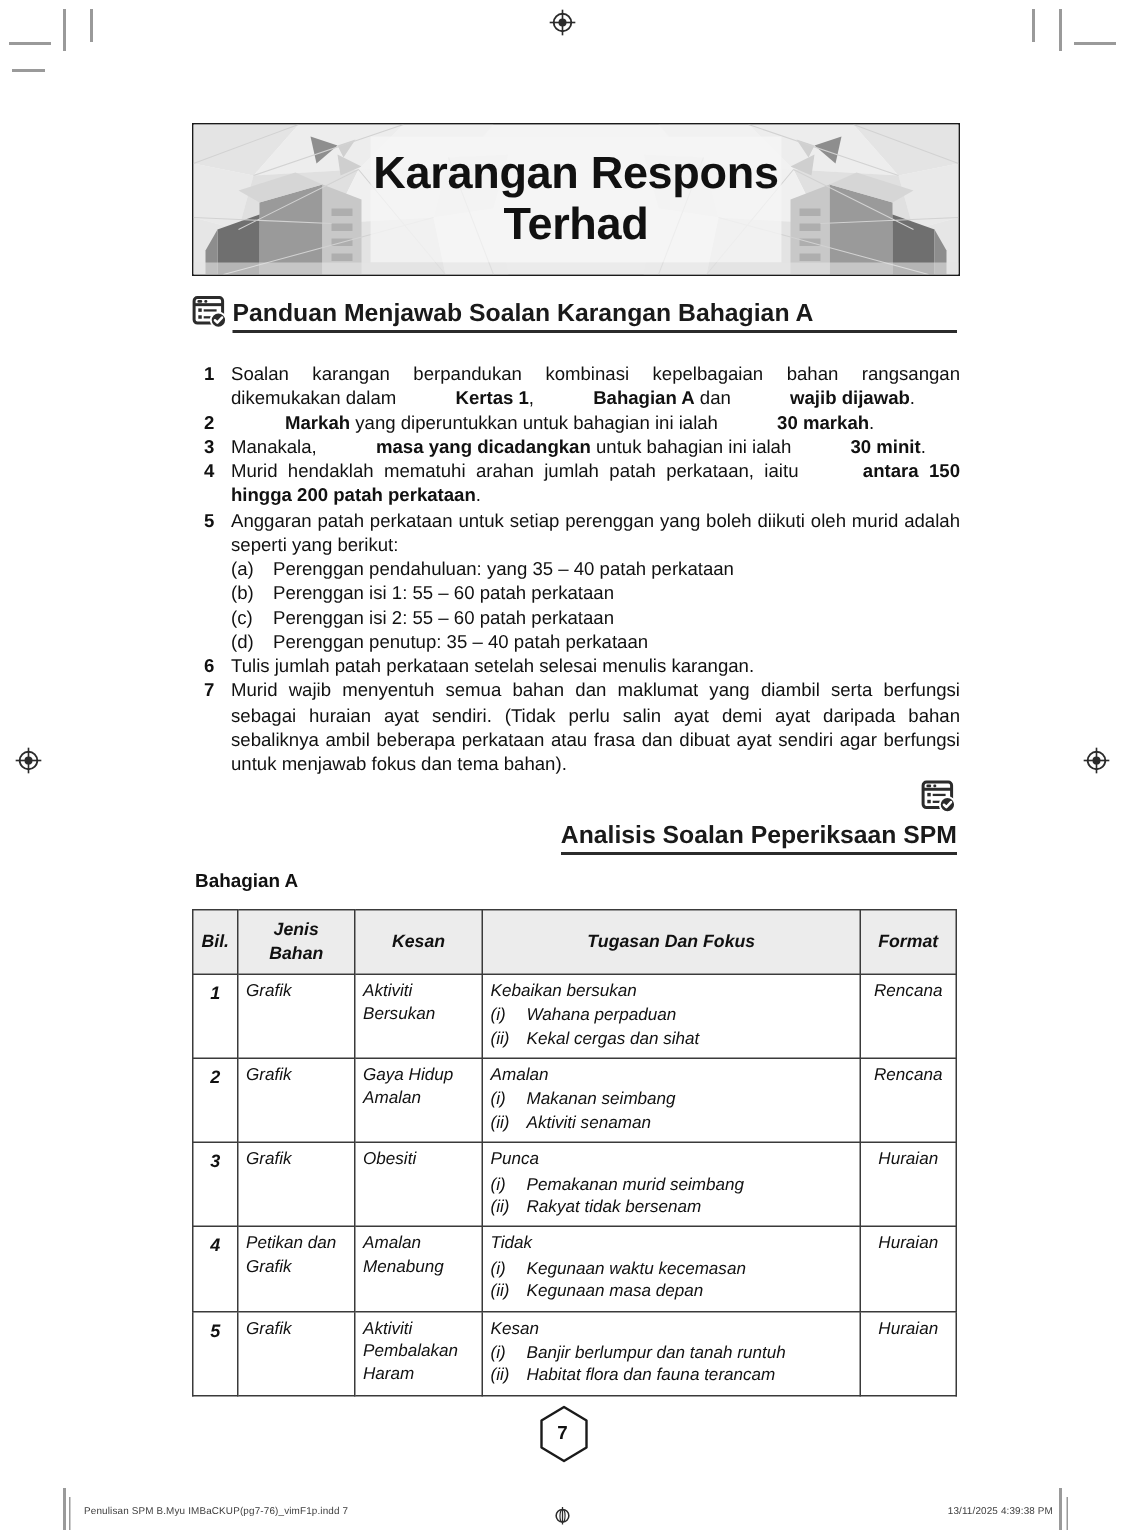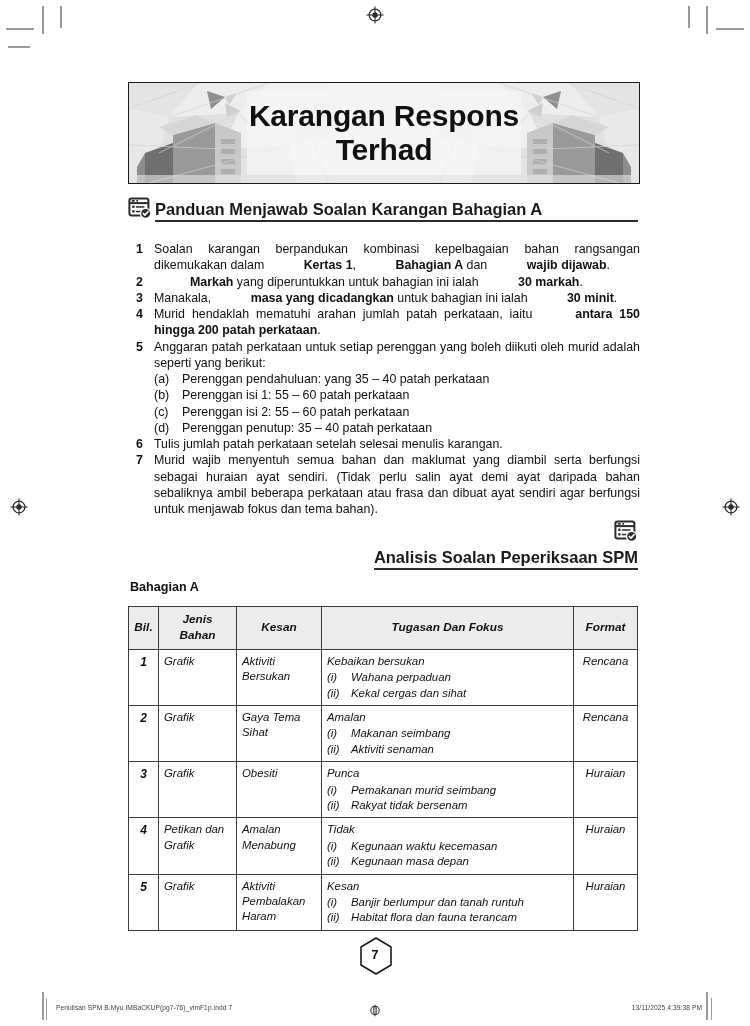--- a/index.html
+++ b/index.html
@@ -485,21 +485,21 @@
               <div class="focus-item">
                 <div class="focus-rn">(ii)</div>
                 <div class="focus-txt">Kekal cergas dan sihat</div>
               </div>
             </td>
             <td class="c-format">Rencana</td>
           </tr>
           <tr>
             <td class="c-bil">2</td>
             <td>Grafik</td>
-            <td>Gaya Tema Sihat</td>
+            <td>Gaya Hidup Amalan</td>
             <td>
               <div class="focus-title">Amalan</div>
               <div class="focus-item">
                 <div class="focus-rn">(i)</div>
                 <div class="focus-txt">Makanan seimbang</div>
               </div>
               <div class="focus-item">
                 <div class="focus-rn">(ii)</div>
                 <div class="focus-txt">Aktiviti senaman</div>
               </div>

